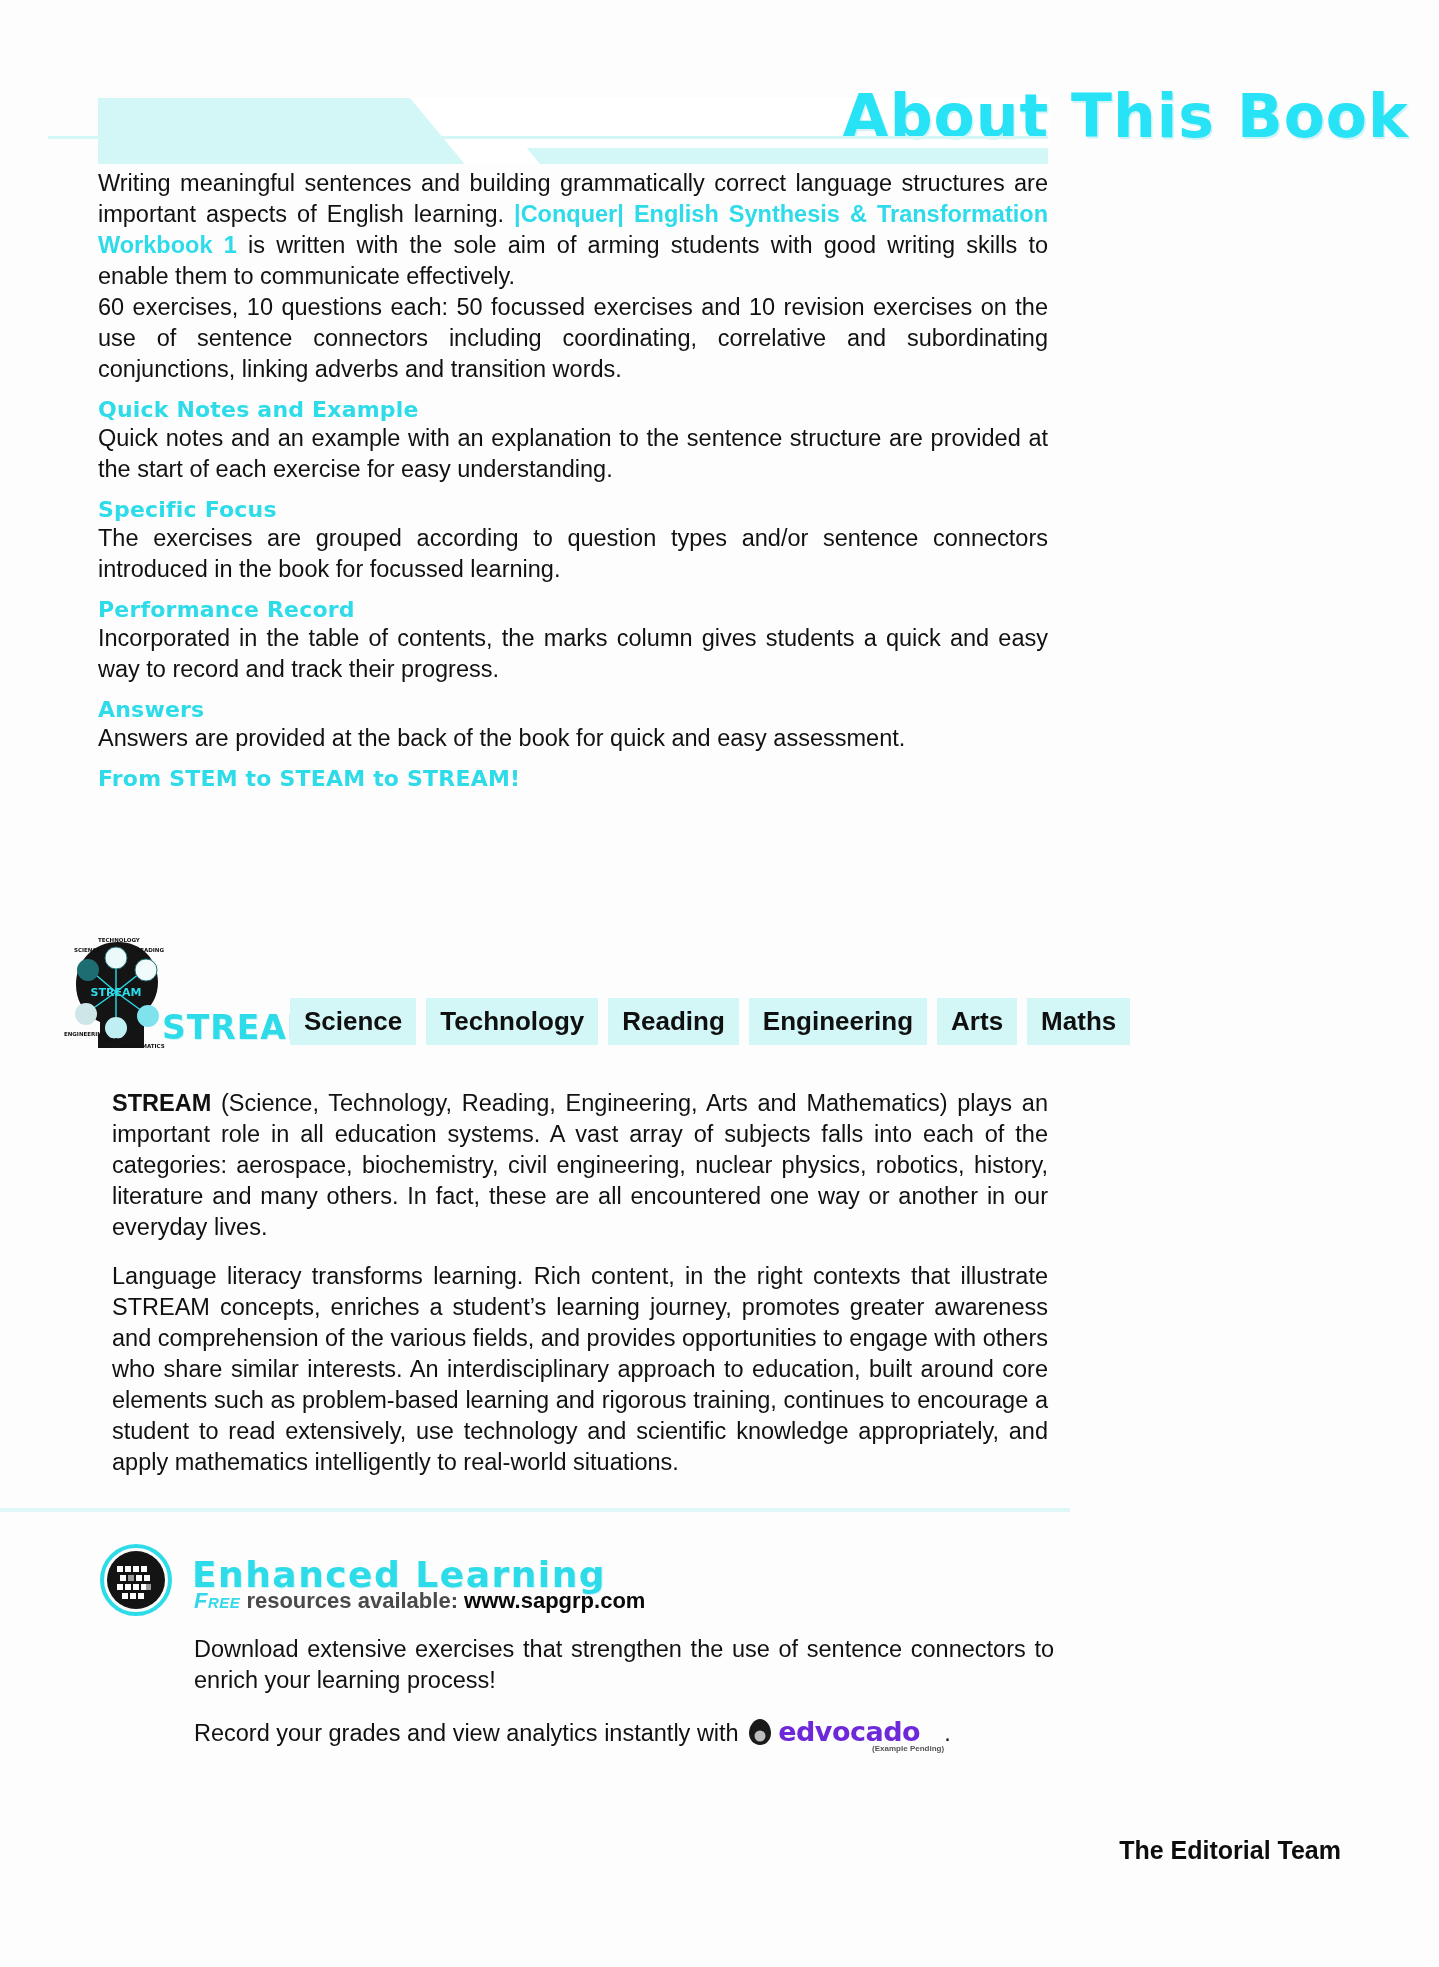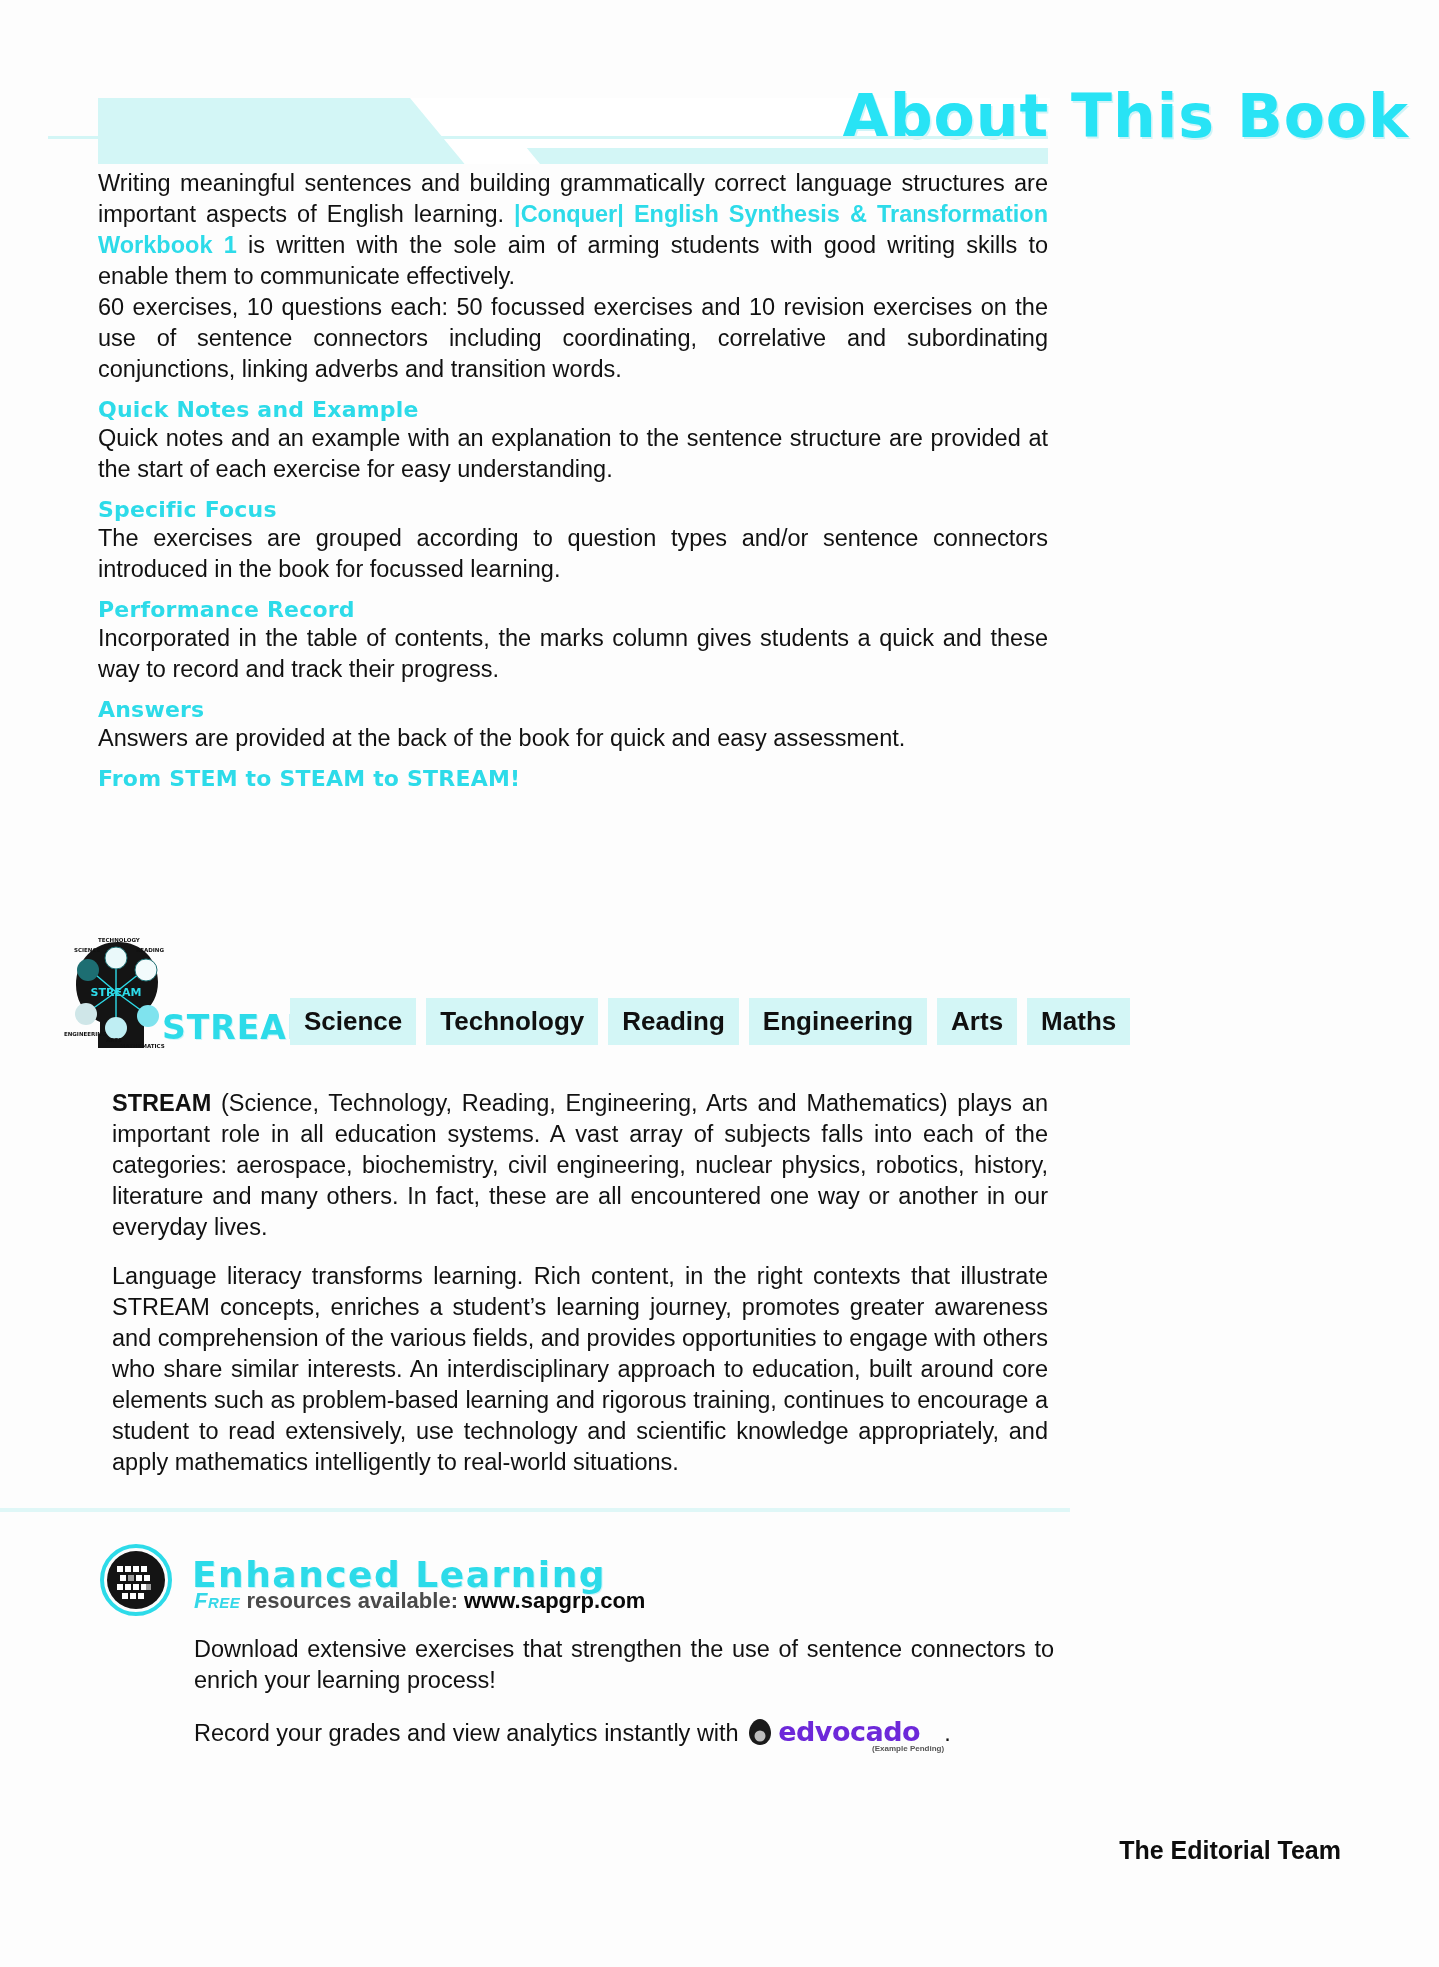--- a/index.html
+++ b/index.html
@@ -278,21 +278,21 @@
 
     <p class="body">60 exercises, 10 questions each: 50 focussed exercises and 10 revision exercises on the use of sentence connectors including coordinating, correlative and subordinating conjunctions, linking adverbs and transition words.</p>
 
     <h2 class="sec">Quick Notes and Example</h2>
     <p class="body">Quick notes and an example with an explanation to the sentence structure are provided at the start of each exercise for easy understanding.</p>
 
     <h2 class="sec">Specific Focus</h2>
     <p class="body">The exercises are grouped according to question types and/or sentence connectors introduced in the book for focussed learning.</p>
 
     <h2 class="sec">Performance Record</h2>
-    <p class="body">Incorporated in the table of contents, the marks column gives students a quick and these way to record and track their progress.</p>
+    <p class="body">Incorporated in the table of contents, the marks column gives students a quick and easy way to record and track their progress.</p>
 
     <h2 class="sec">Answers</h2>
     <p class="body">Answers are provided at the back of the book for quick and easy assessment.</p>
 
     <h2 class="sec">From STEM to STEAM to STREAM!</h2>
   </div>
 
   <div class="stream-block">
 
     <svg class="stream-logo" viewBox="0 0 120 118">

